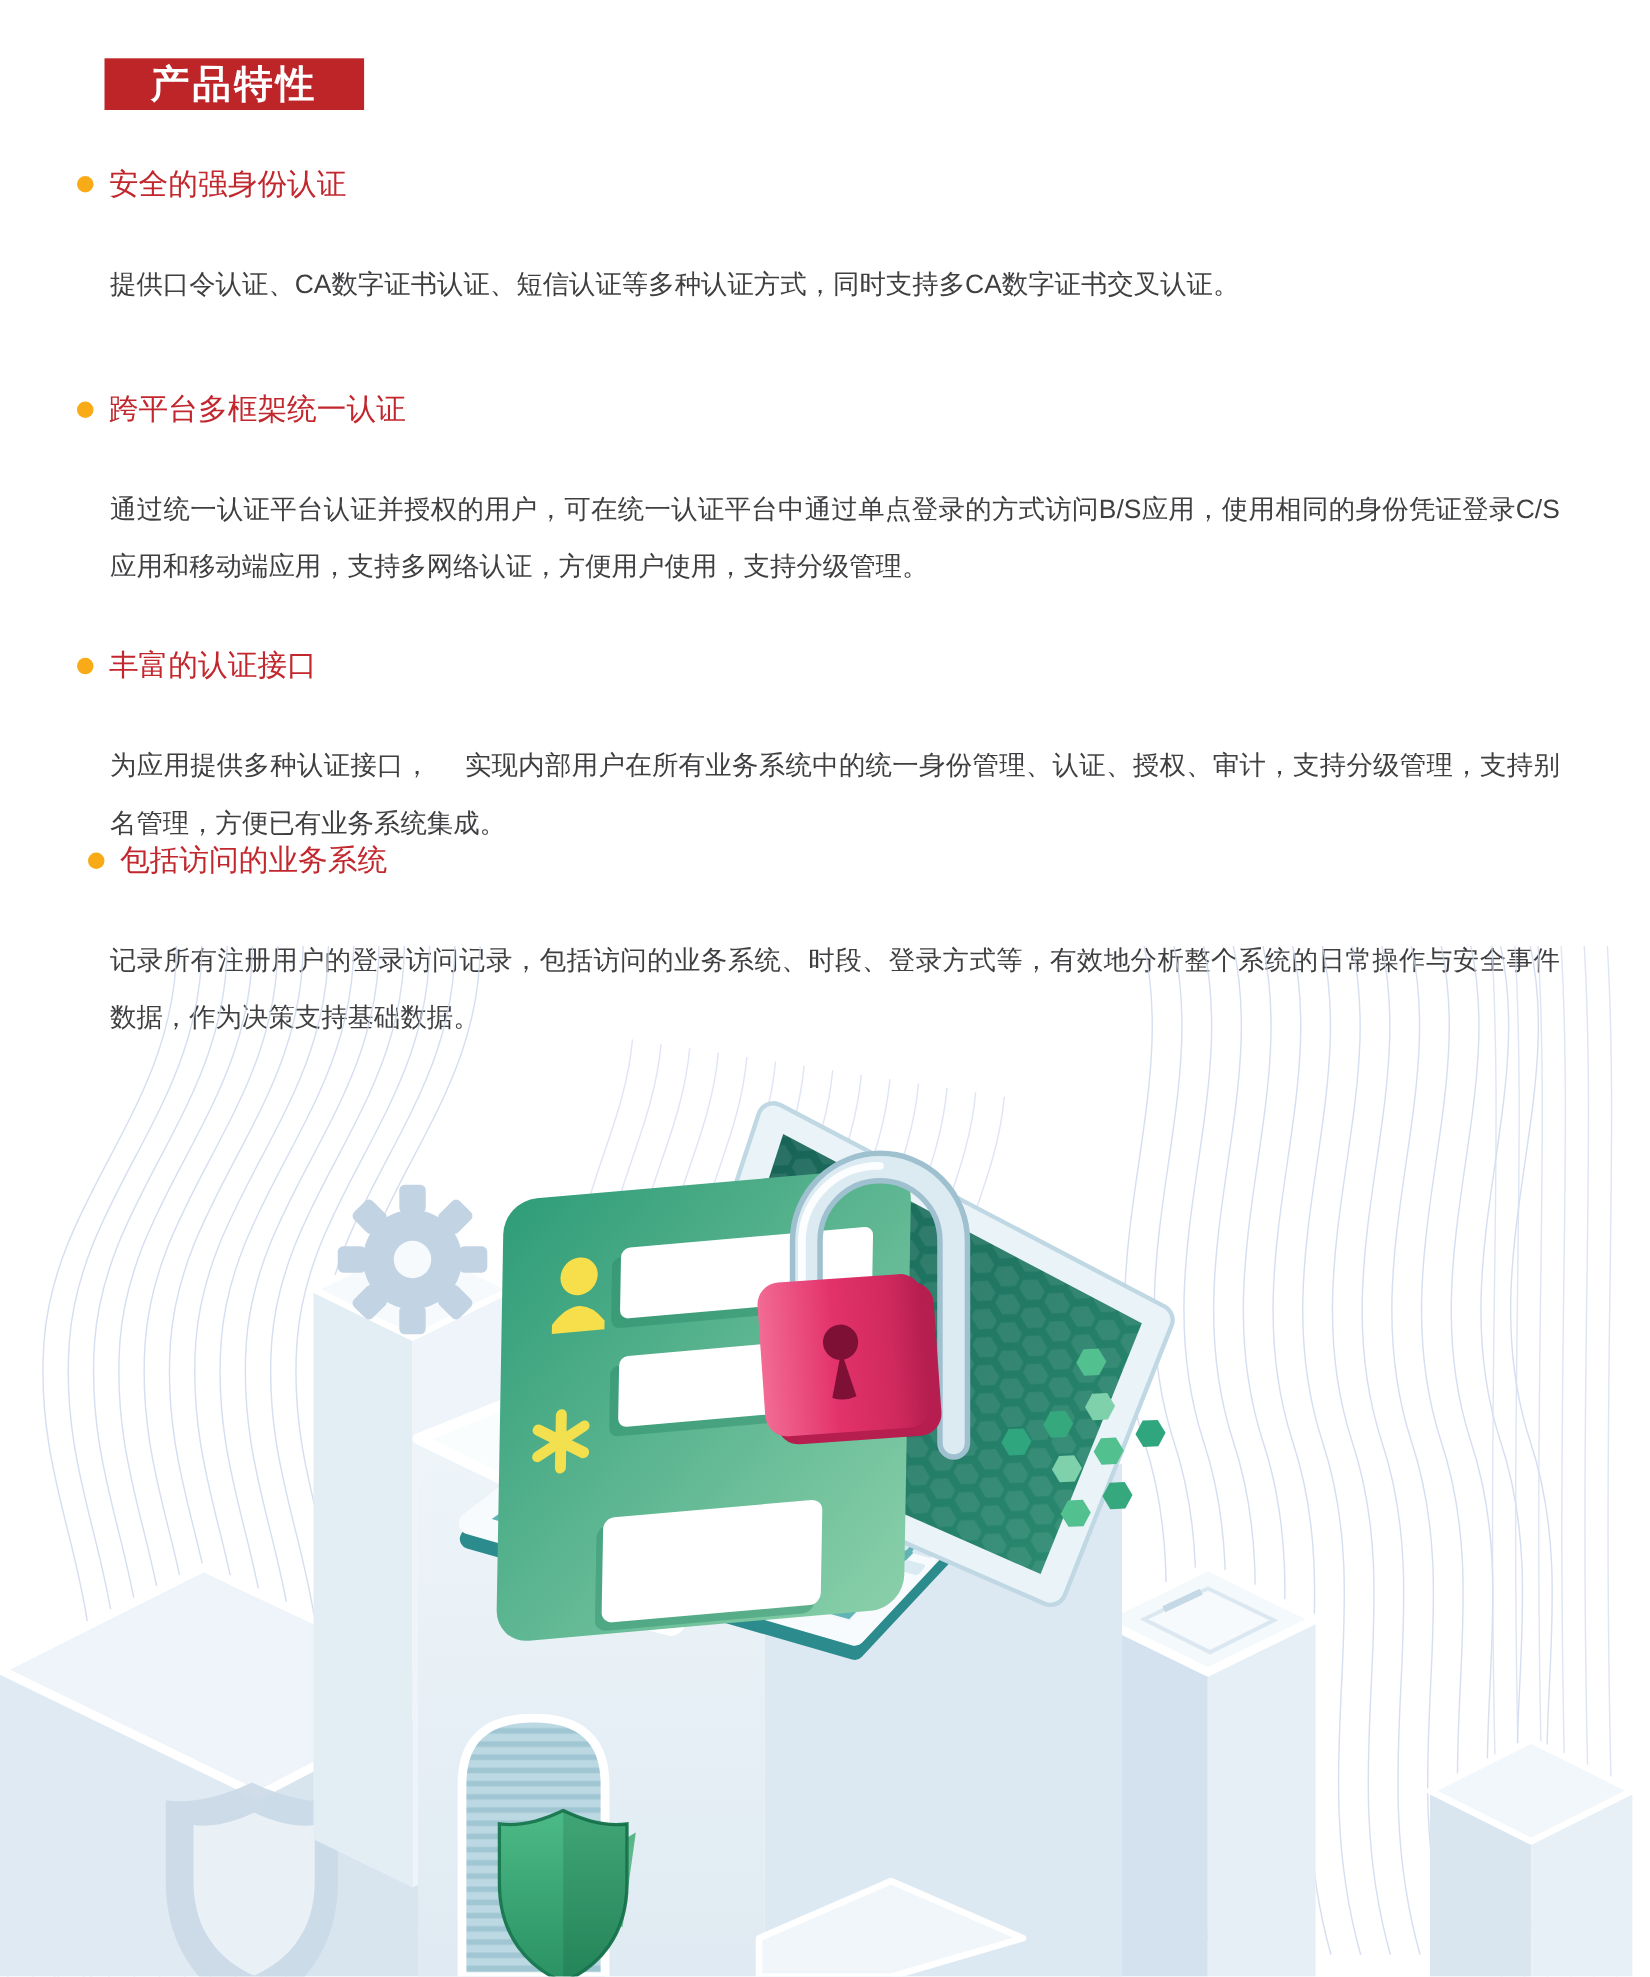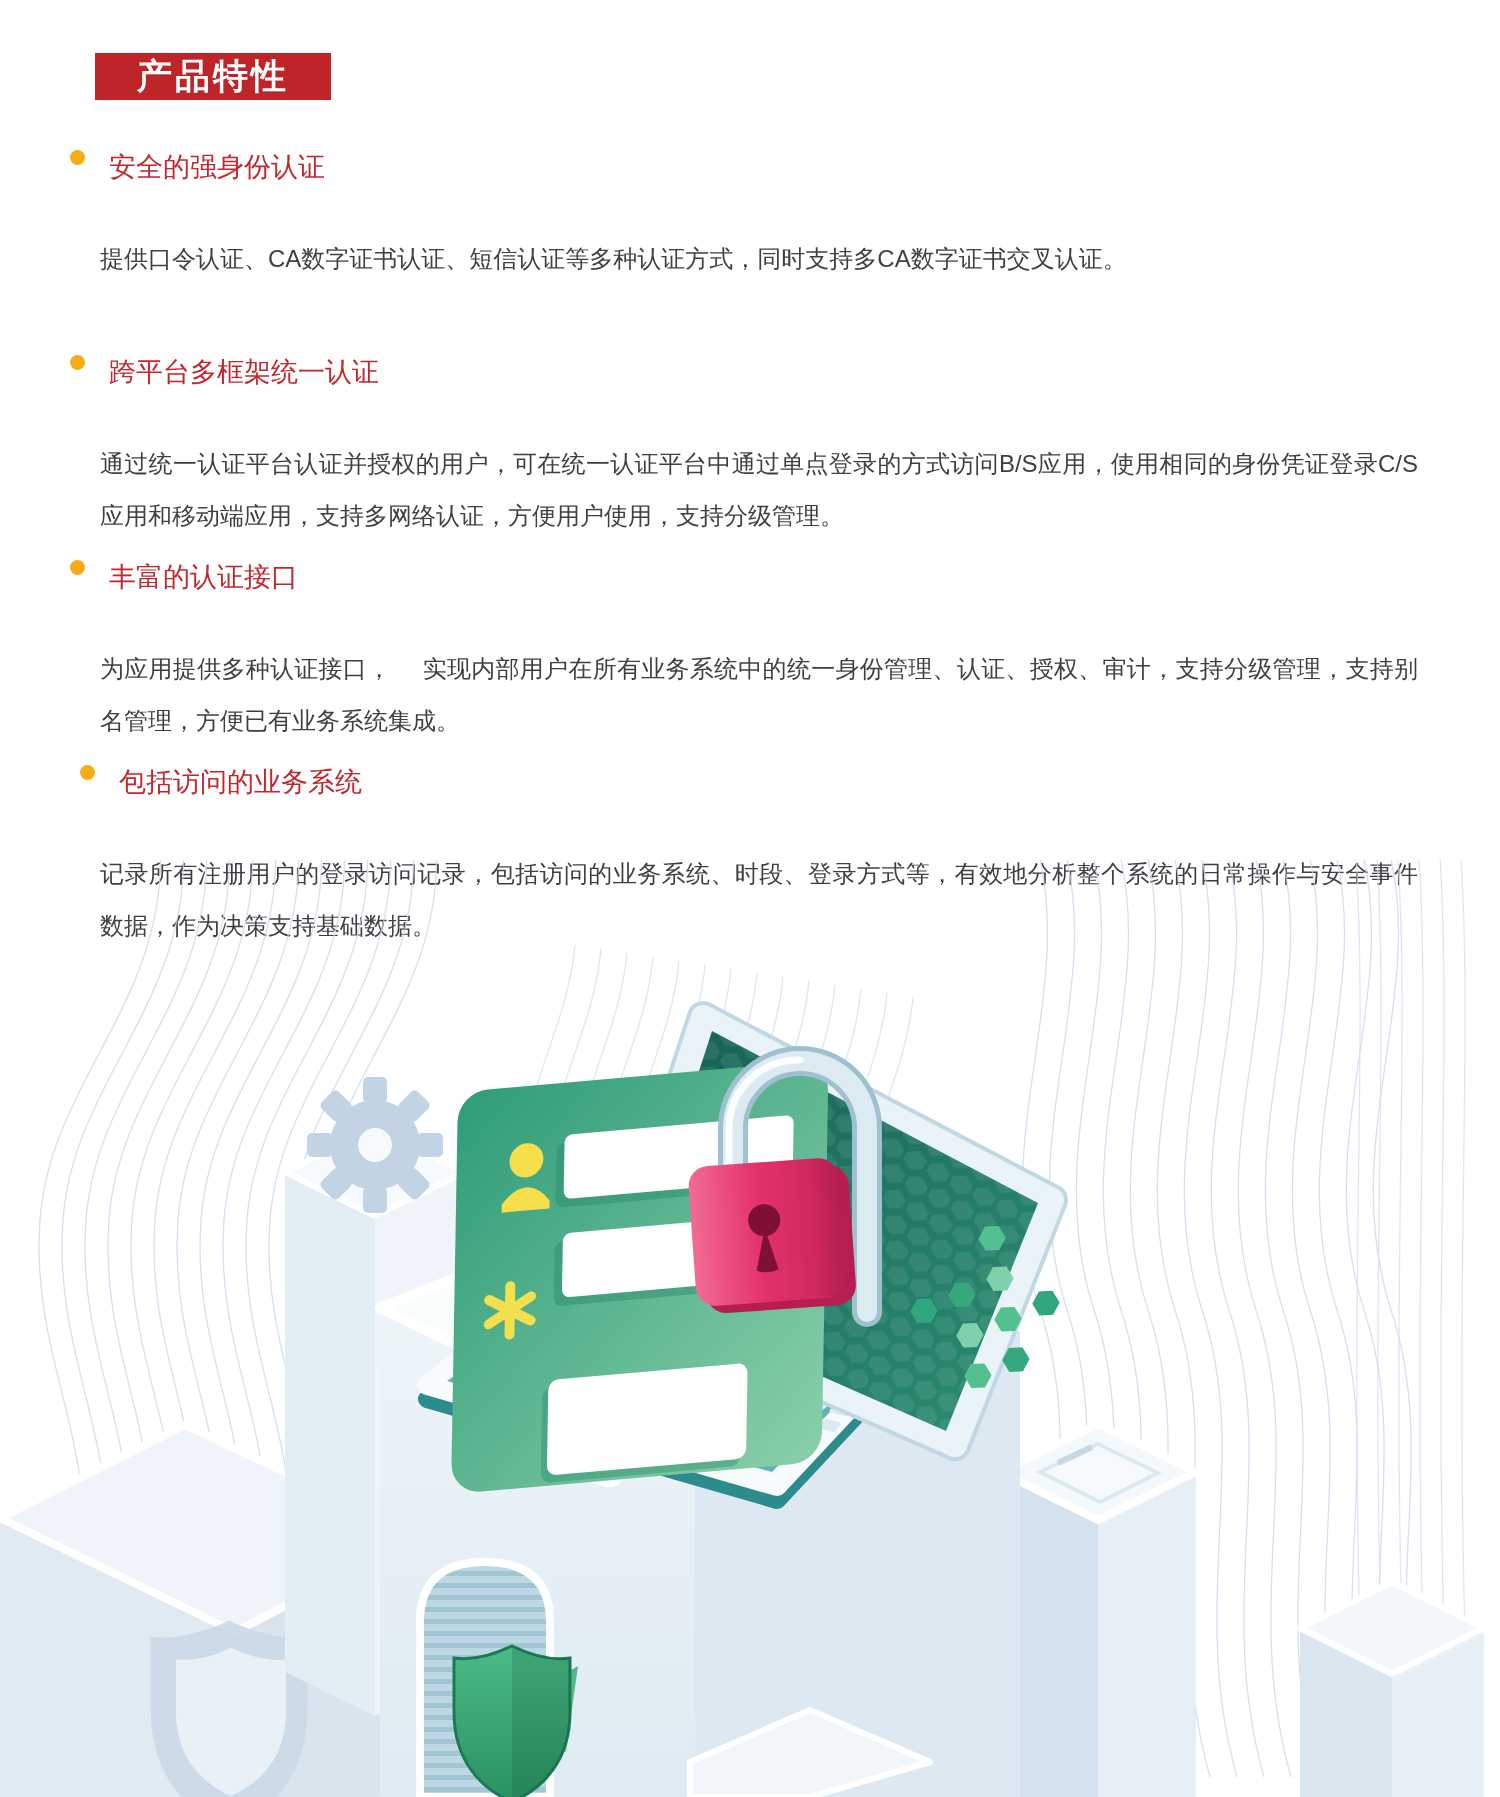--- a/index.html
+++ b/index.html
@@ -8,26 +8,26 @@
 
   
   .badge-row{position:absolute;top:53px;left:60px;height:56px;display:flex;align-items:flex-start;}
   .badge-bar-thin{width:6px;background:var(--badge-red,#be2529);margin-right:5px;}
   .badge-bar{width:13px;background:var(--badge-red,#be2529);margin-right:11px;}
   .badge-box{width:236px;background:var(--badge-red,#be2529);color:#fff;font-size:35px;
              font-weight:bold;letter-spacing:3px;display:flex;align-items:center;justify-content:center;}
 
   
   .feature{position:absolute;left:70px;width:1365px;}
-  .feature h2{display:flex;gap:24px;margin:0;font-size:27px;font-weight:400;
+  .feature h2{display:flex;align-items:center;gap:14px;margin:0;font-size:27px;font-weight:400;
               line-height:34px;color:var(--heading-red,#c1272d);}
   .bullet{width:15px;height:15px;border-radius:50%;background:var(--bullet-orange,#f8ab17);flex:none;}
   .feature p{margin:49px 16px 0 30px;width:1318px;font-size:24px;line-height:52px;
              color:var(--body-text,#3f3f42);text-align:justify;}
-  .f1{top:150px}.f2{top:355px}.f3{top:560px}.f4{top:765px}
+  .f1{top:150px}.f2{top:355px}.f3{top:588px}.f4{top:765px}
   .f4 h2{padding-left:10px;}
 
   
   .illustration{position:absolute;left:0;top:860px;width:1500px;height:937px;}
   .contours path{fill:none;stroke:#ccd6ec;stroke-width:1.3;opacity:.8;}
   .contours.light path{stroke:#d7dff1;}
 </style>
 </head>
 <body>
 

